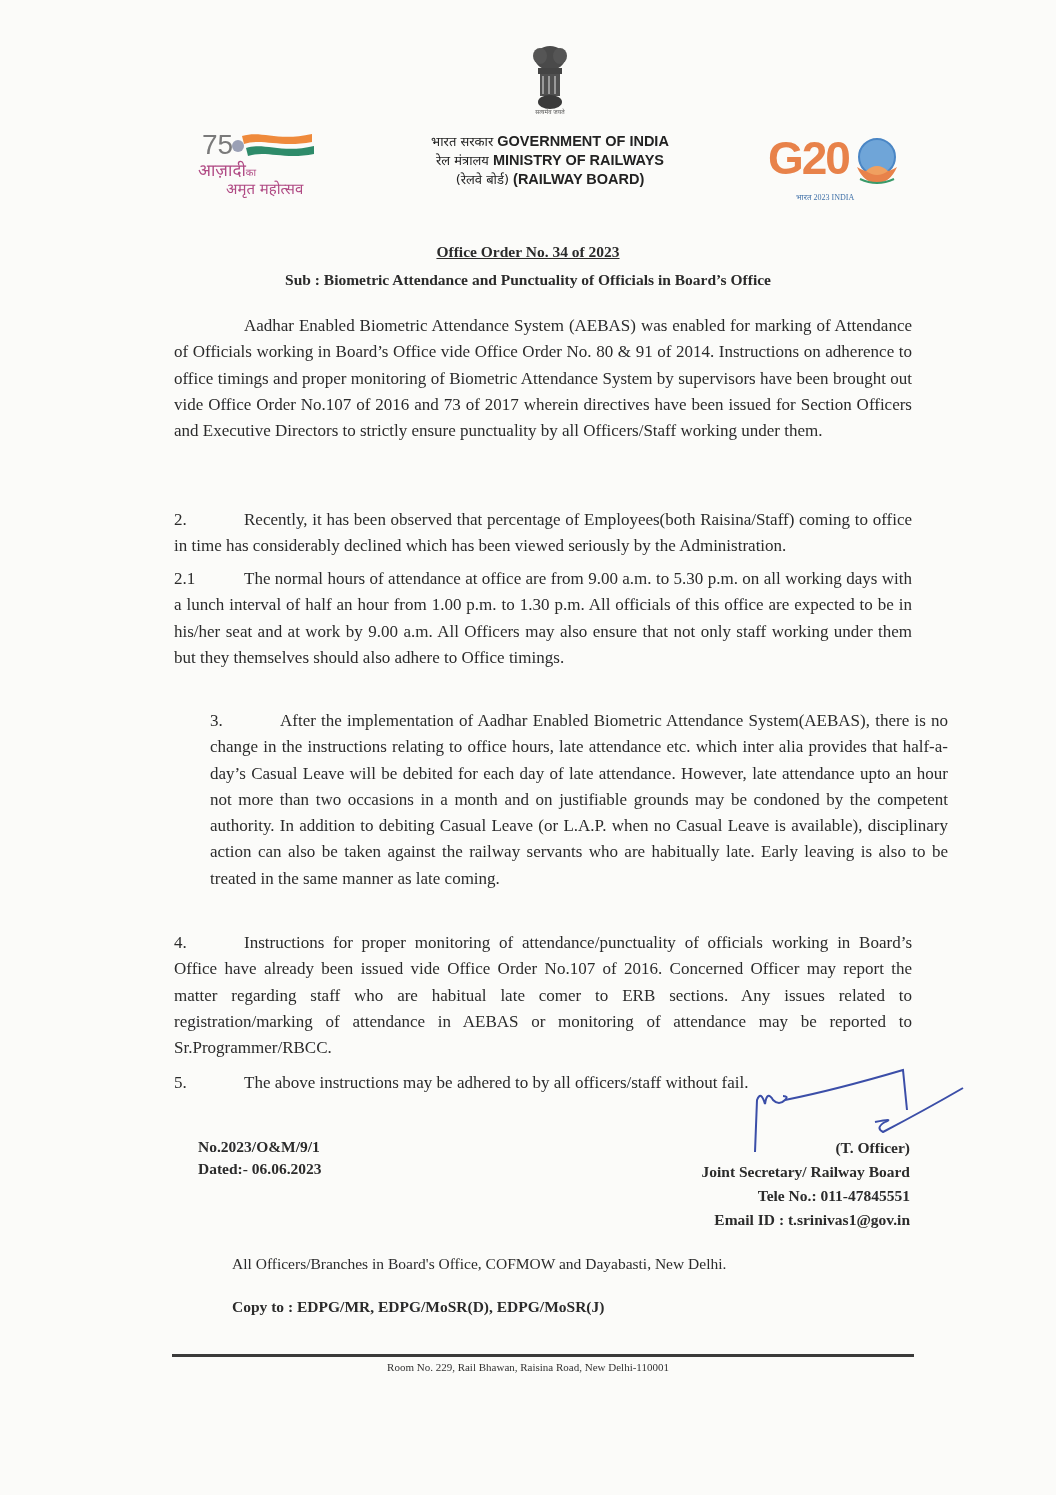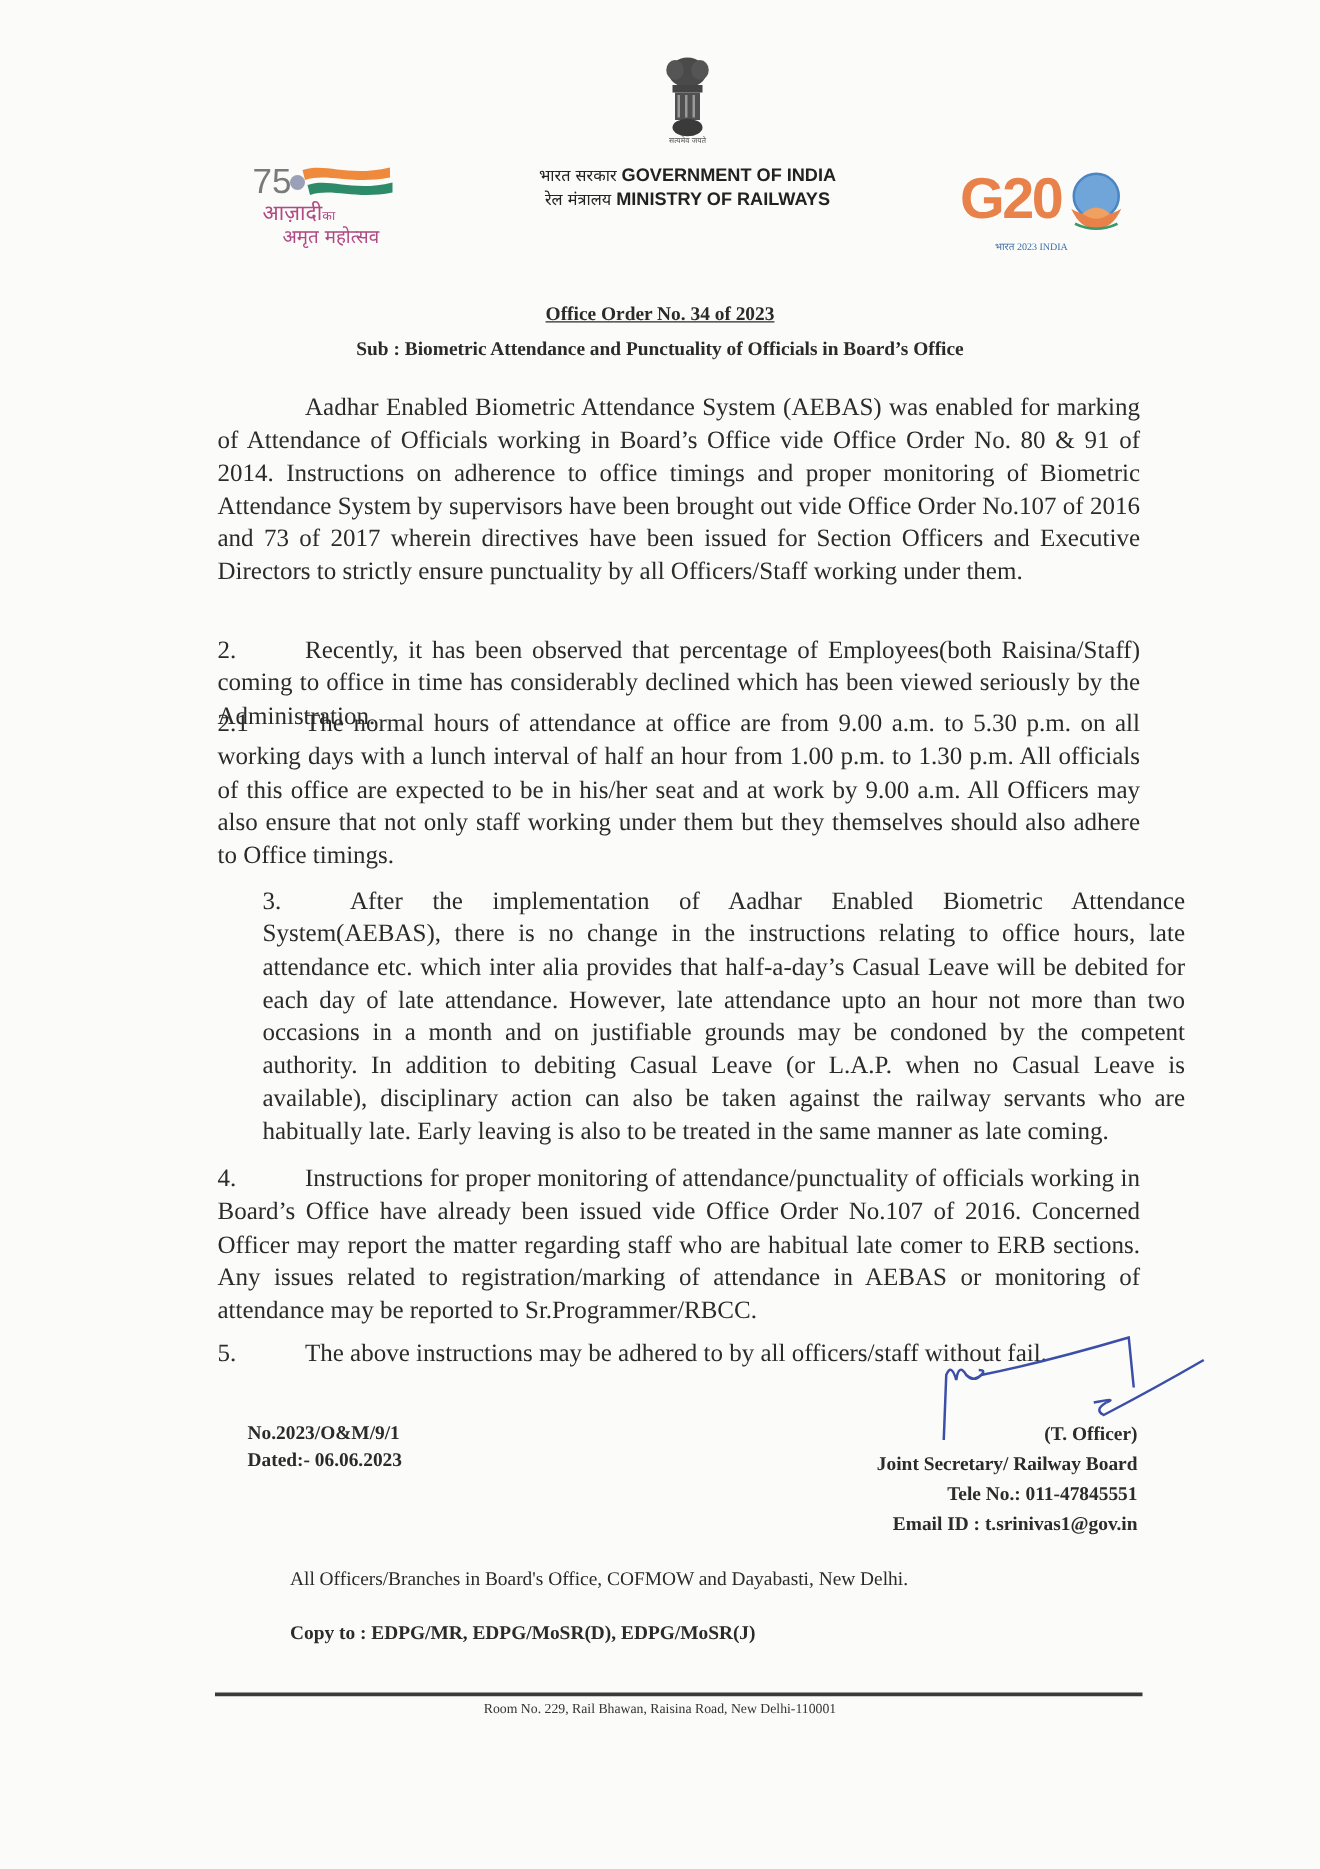--- a/index.html
+++ b/index.html
@@ -4,35 +4,35 @@
 <style>
   html, body { margin: 0; padding: 0; }
   body {
     width: 1056px; height: 1495px; background: #fbfbf9;
     font-family: "Liberation Serif", serif; color: #2b2b2b; position: relative; overflow: hidden;
   }
   .abs { position: absolute; }
   
   .emblem { left: 522px; top: 42px; width: 56px; height: 78px; }
   .azadi { left: 196px; top: 128px; width: 130px; height: 70px; }
-  .azadi .hindi1 { position: absolute; left: 14px; top: 30px; font-family: Liberation Mono, monospace; font-size: 17px; color: #b04a84; white-space: nowrap; text-align: right; }
+  .azadi .hindi1 { position: absolute; left: 2px; top: 30px; font-family: Liberation Mono, monospace; font-size: 17px; color: #b04a84; white-space: nowrap; text-align: right; }
   .azadi .hindi1 small { font-size: 10px; }
   .azadi .hindi2 { position: absolute; left: 30px; top: 50px; font-family: "DejaVu Sans", sans-serif; font-size: 15px; color: #b04a84; white-space: nowrap; }
   .g20 { left: 768px; top: 135px; width: 135px; height: 72px; }
   .g20 .g20-text { position: absolute; left: 0; top: -4px; font-family: "Liberation Sans", sans-serif; font-size: 46px; font-weight: bold; color: #e8824a; letter-spacing: -2px; }
   .g20 .g20-sub { position: absolute; left: 28px; top: 56px; font-size: 8px; color: #3f70a8; white-space: nowrap; }
   .gov-header { left: 370px; top: 132px; width: 360px; text-align: center; font-family: "Liberation Sans", sans-serif; font-size: 14.5px; line-height: 18px; color: #222; }
   .gov-header .line b { font-weight: bold; }
   .gov-header .hi { font-family: "DejaVu Sans", sans-serif; font-weight: normal; font-size: 13px; }
 
   .order-title { left: 0; width: 1056px; top: 227px; text-align: center; font-size: 15.5px; font-weight: bold; margin-top: 16px; }
   .order-title span { text-decoration: underline; }
   .subject { left: 0; width: 1056px; top: 271px; text-align: center; font-size: 15.5px; font-weight: bold; }
 
-  .para { left: 174px; width: 738px; font-size: 20px; line-height: 26.3px; text-align: justify; }
+  .para { left: 174px; width: 738px; font-size: 17px; line-height: 26.3px; text-align: justify; }
   .para .num { display: inline-block; width: 70px; }
   .p1 { top: 313px; text-indent: 70px; }
   .p2 { top: 507px; }
   .p21 { top: 566px; }
   .p3 { top: 708px; margin-left: 36px; }
   .p4 { top: 930px; }
   .p5 { top: 1070px; }
 
   .ref-block { left: 174px; top: 1136px; font-size: 15.5px; font-weight: bold; line-height: 22px; margin-left: 24px; }
   .sig-block { right: 146px; top: 1136px; text-align: right; font-size: 15.5px; font-weight: bold; line-height: 24px; }
@@ -69,20 +69,21 @@
     <path d="M40 8 C60 2, 75 14, 110 6 L110 14 C78 20, 60 10, 42 16 Z" fill="#ef8a3c"></path>
     <path d="M44 20 C62 14, 80 26, 112 18 L112 26 C82 32, 64 22, 46 28 Z" fill="#2e8b6a"></path>
   </svg>
   <div class="hindi1"><span>आज़ादी</span><small>का</small></div>
   <div class="hindi2">अमृत महोत्सव</div>
 </div>
 
 <div class="abs gov-header">
   <div class="line"><span class="hi">भारत सरकार</span> <b>GOVERNMENT OF INDIA</b></div>
   <div class="line"><span class="hi">रेल मंत्रालय</span> <b>MINISTRY OF RAILWAYS</b></div>
+  <div class="line"><span class="hi">(रेलवे बोर्ड)</span> <b>(RAILWAY BOARD)</b></div>
 </div>
 
 <div class="abs g20">
   <div class="g20-text">G20</div>
   <svg width="50" height="50" viewBox="0 0 50 50" style="position:absolute;left:84px;top:2px">
     <circle cx="25" cy="20" r="18" fill="#6fa5d8"></circle>
     <circle cx="25" cy="20" r="18" fill="none" stroke="#4a86c5" stroke-width="2"></circle>
     <path d="M5 30 Q12 46 25 46 Q38 46 45 30 Q36 36 25 34 Q14 36 5 30 Z" fill="#e8824a"></path>
     <path d="M14 34 Q25 24 36 34 Q25 42 14 34 Z" fill="#f0a060"></path>
     <path d="M8 42 Q25 50 42 42" stroke="#3a9a6a" stroke-width="2" fill="none"></path>

